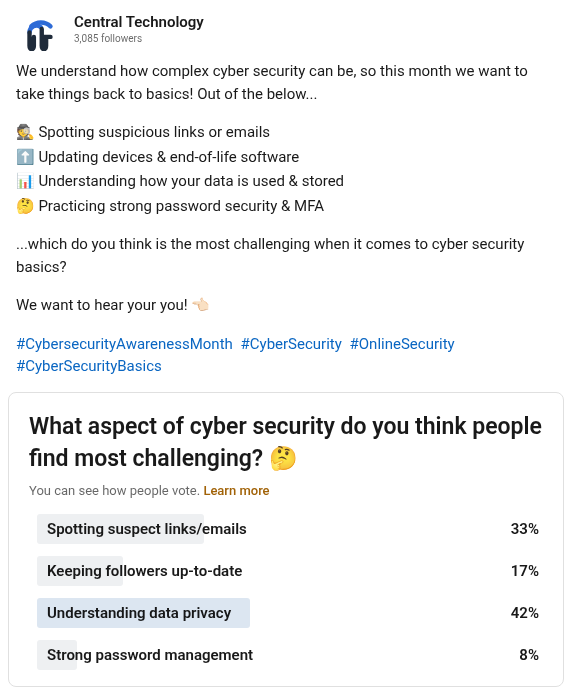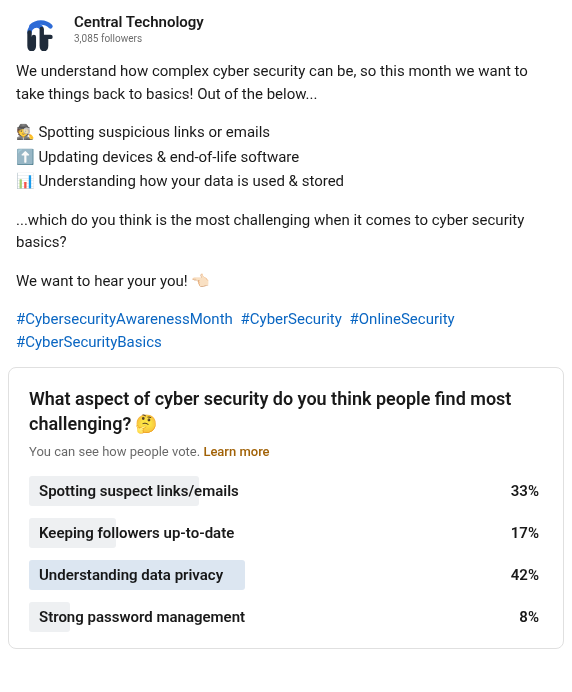--- a/index.html
+++ b/index.html
@@ -89,21 +89,21 @@
       display: inline;
       margin-right: 4px;
     }
     .poll-card {
       margin: 14px 8px 0 8px;
       border: 1px solid #e0e0e0;
       border-radius: 8px;
       padding: 18px 20px 16px 20px;
     }
     .poll-question {
-      font-size: 18px;
+      font-size: 23px;
       font-weight: 600;
       color: rgba(0,0,0,0.9);
       line-height: 1.4;
       margin-bottom: 6px;
     }
     .poll-subtext {
       font-size: 13px;
       color: rgba(0,0,0,0.6);
       margin-bottom: 14px;
     }
@@ -116,20 +116,21 @@
       flex-direction: column;
       gap: 12px;
     }
     .poll-option {
       position: relative;
       height: 30px;
       display: flex;
       align-items: center;
       justify-content: space-between;
       font-size: 15px;
+      margin-left: 8px;
     }
     .poll-bar {
       position: absolute;
       left: 0;
       top: 0;
       bottom: 0;
       background: #eef0f2;
       border-radius: 3px;
       z-index: 0;
     }
@@ -169,20 +170,21 @@
       <span class="followers">3,085 followers</span>
     </div>
   </div>
 
   <div class="post-body">
     <p>We understand how complex cyber security can be, so this month we want to take things back to basics! Out of the below...</p>
     <div class="bullet-list">
       <div>🕵️ Spotting suspicious links or emails</div>
       <div>⬆️ Updating devices &amp; end-of-life software</div>
       <div>📊 Understanding how your data is used &amp; stored</div>
+      <div>🤔 Practicing strong password security &amp; MFA</div>
     </div>
     <p>...which do you think is the most challenging when it comes to cyber security basics?</p>
     <p>We want to hear your you! 👈🏻</p>
     <div class="hashtags">
       <span class="hashtag">#CybersecurityAwarenessMonth</span>
       <span class="hashtag">#CyberSecurity</span>
       <span class="hashtag">#OnlineSecurity</span>
       <span class="hashtag">#CyberSecurityBasics</span>
     </div>
   </div>

